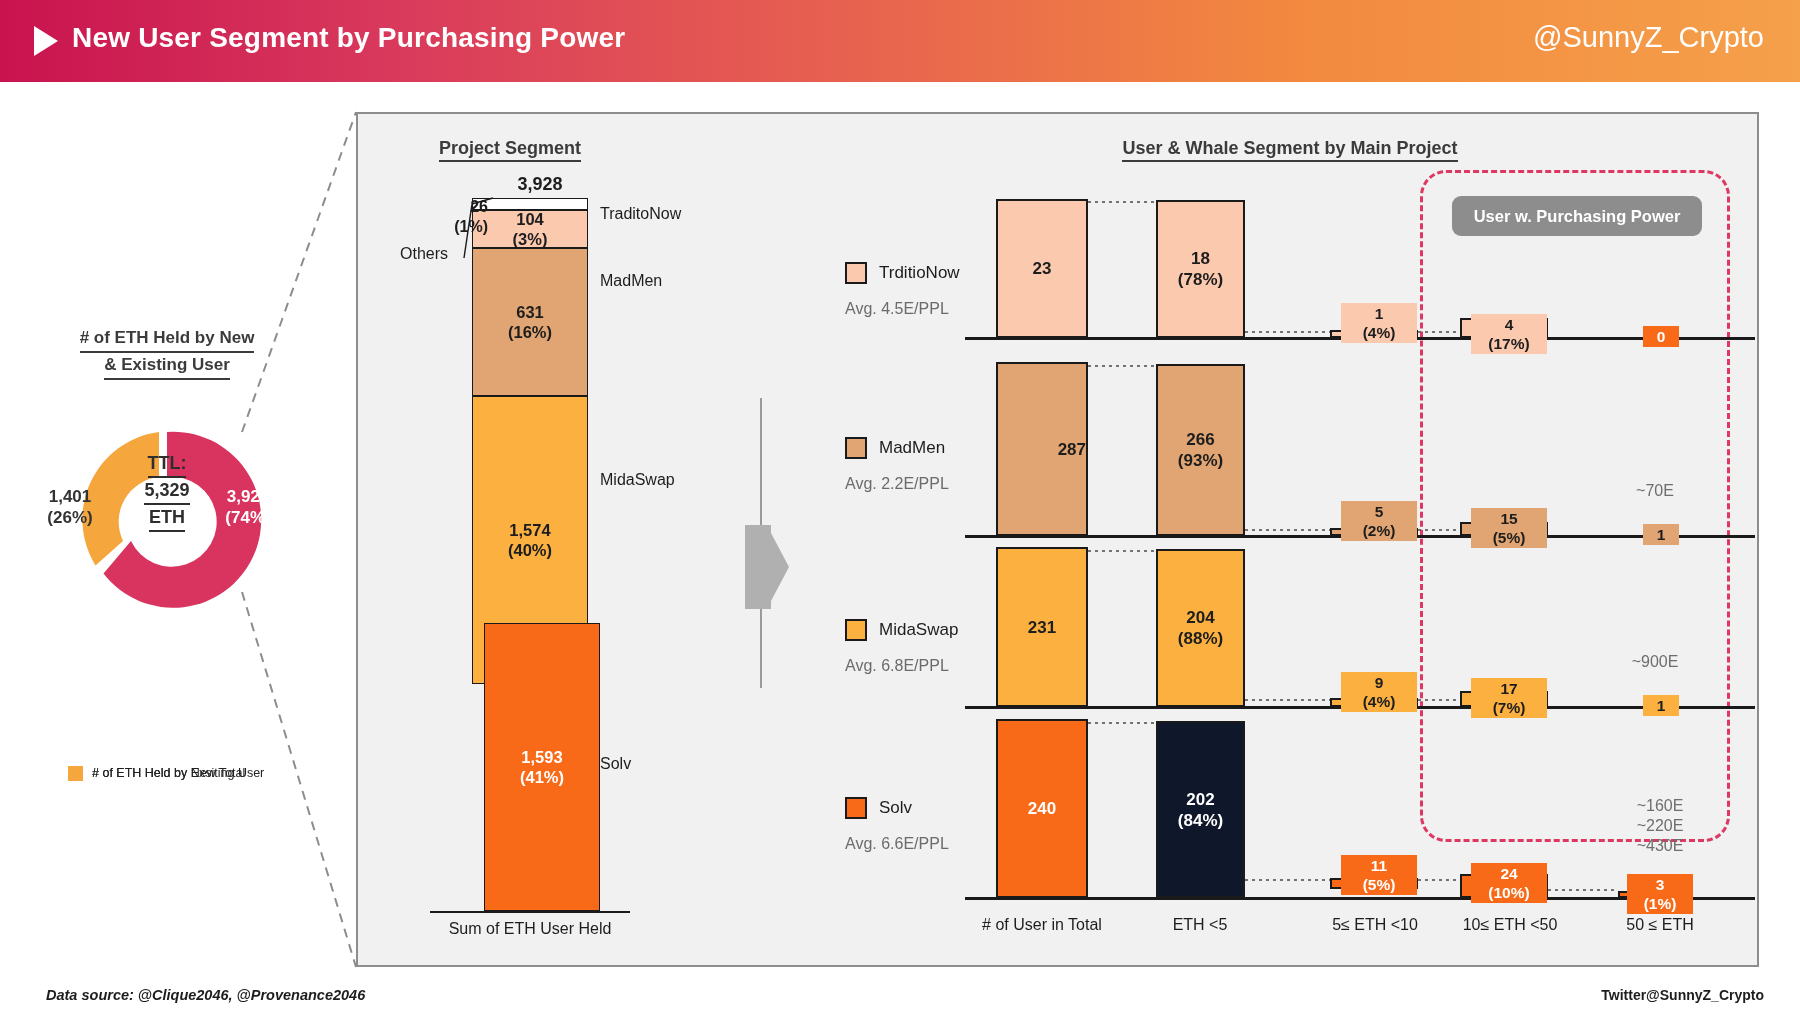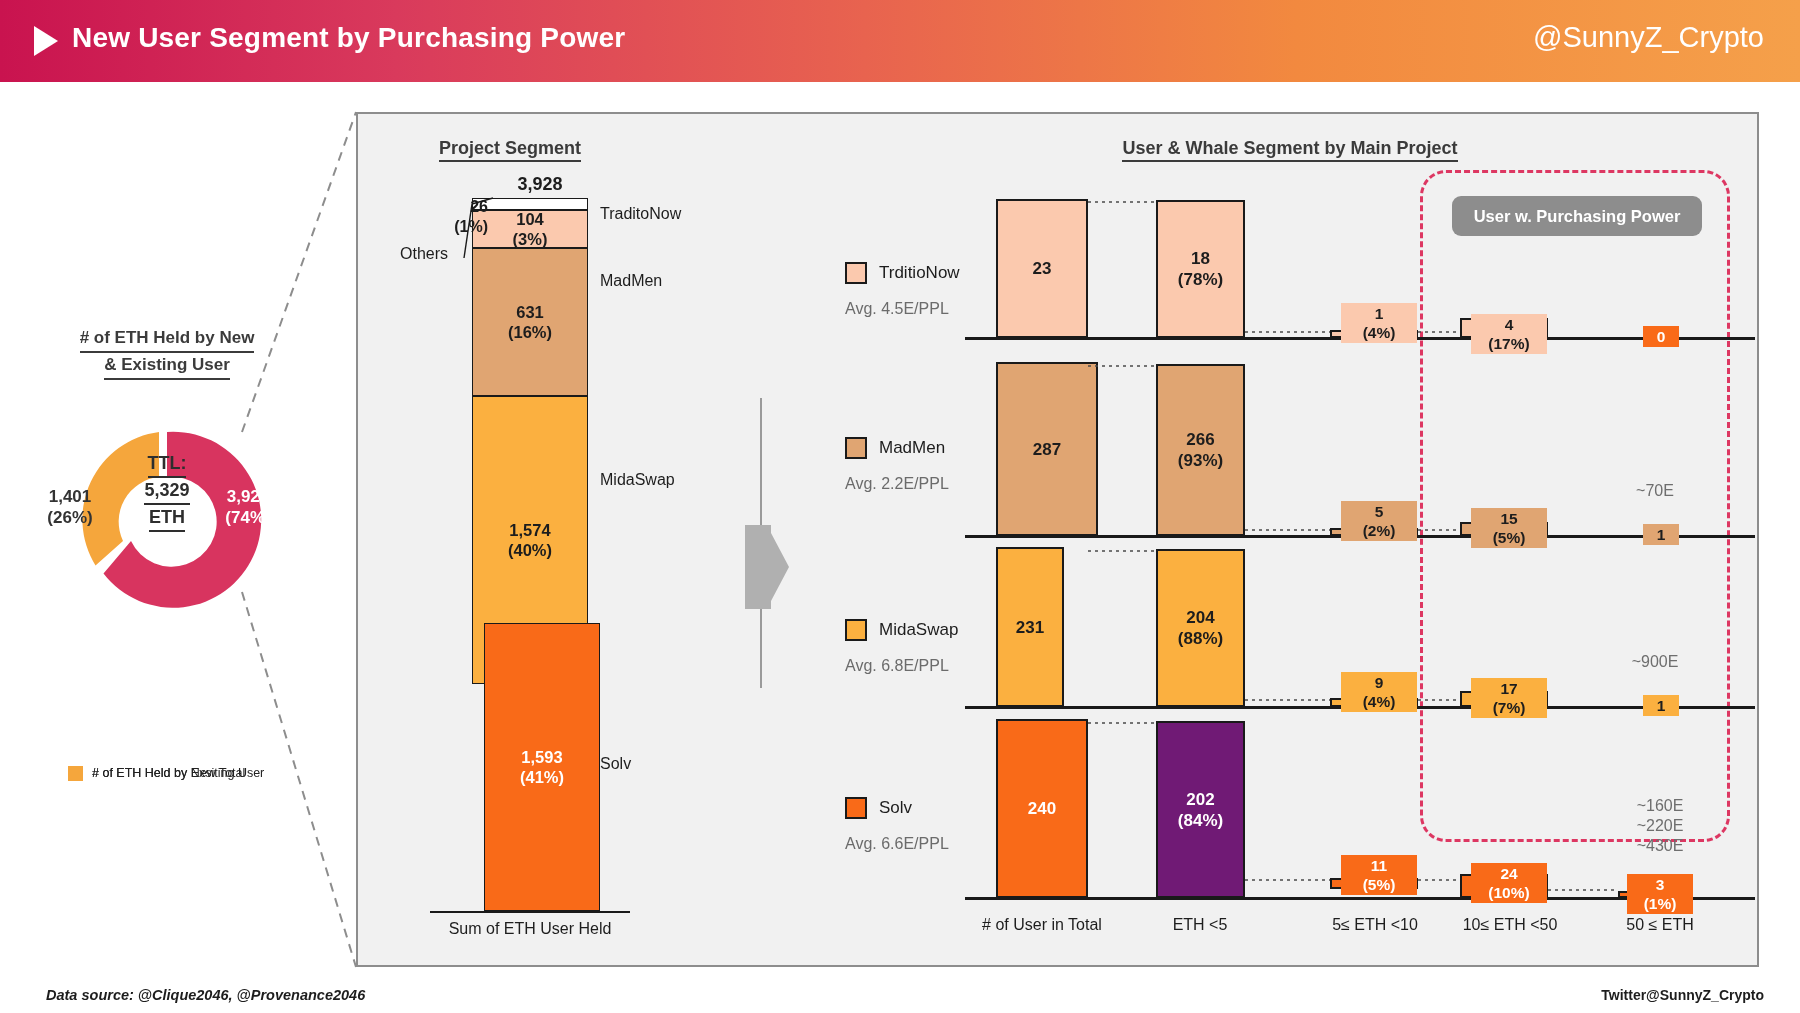--- a/index.html
+++ b/index.html
@@ -240,21 +240,21 @@
   <span>0</span>
 </div>
 
 <div class="rowLegend" style="left:845px;top:437px;">
   <span class="sw" style="background:#e0a572"></span>
   <span>MadMen</span>
 </div>
 <div class="rowAvg" style="left:845px;top:475px;">Avg. 2.2E/PPL</div>
 
 <div class="baseline" style="left:965px;top:535px;width:790px;"></div>
-<div class="bigBar" style="left:996px;top:362px;width:102px;height:174px;background:#e0a572;color:#1d1d1d;">
+<div class="bigBar" style="left:996px;top:362px;width:92px;height:174px;background:#e0a572;color:#1d1d1d;justify-content:flex-end;">
   <span>287</span>
 </div>
 <div class="bigBar" style="left:1156px;top:364px;width:89px;height:172px;background:#e0a572;color:#1d1d1d;">
   <div>
     <span>266</span><br>
     <span>(93%)</span>
   </div>
 </div>
 <div class="smallBar" style="left:1330px;top:528px;width:88px;height:8px;background:#e0a572;"></div>
 <div class="chip" style="left:1341px;top:501px;width:66px;background:#e0a572;color:#1d1d1d;">
@@ -271,21 +271,21 @@
 </div>
 <div class="ann" style="left:1600px;top:481px;width:110px;">~70E</div>
 
 <div class="rowLegend" style="left:845px;top:619px;">
   <span class="sw" style="background:#fbb040"></span>
   <span>MidaSwap</span>
 </div>
 <div class="rowAvg" style="left:845px;top:657px;">Avg. 6.8E/PPL</div>
 
 <div class="baseline" style="left:965px;top:706px;width:790px;"></div>
-<div class="bigBar" style="left:996px;top:547px;width:68px;height:160px;background:#fbb040;color:#1d1d1d;">
+<div class="bigBar" style="left:996px;top:547px;width:92px;height:160px;background:#fbb040;color:#1d1d1d;">
   <span>231</span>
 </div>
 <div class="bigBar" style="left:1156px;top:549px;width:89px;height:158px;background:#fbb040;color:#1d1d1d;">
   <div>
     <span>204</span><br>
     <span>(88%)</span>
   </div>
 </div>
 <div class="smallBar" style="left:1330px;top:698px;width:88px;height:9px;background:#fbb040;"></div>
 <div class="chip" style="left:1341px;top:672px;width:66px;background:#fbb040;color:#1d1d1d;">
@@ -305,21 +305,21 @@
 <div class="rowLegend" style="left:845px;top:797px;">
   <span class="sw" style="background:#f96a18"></span>
   <span>Solv</span>
 </div>
 <div class="rowAvg" style="left:845px;top:835px;">Avg. 6.6E/PPL</div>
 
 <div class="baseline" style="left:965px;top:897px;width:790px;"></div>
 <div class="bigBar" style="left:996px;top:719px;width:92px;height:179px;background:#f96a18;color:#ffffff;">
   <span>240</span>
 </div>
-<div class="bigBar" style="left:1156px;top:721px;width:89px;height:177px;background:#701a75;color:#ffffff;">
+<div class="bigBar" style="left:1156px;top:721px;width:89px;height:177px;background:#0f172a;color:#ffffff;">
   <div>
     <span>202</span><br>
     <span>(84%)</span>
   </div>
 </div>
 <div class="smallBar" style="left:1330px;top:878px;width:88px;height:11px;background:#f96a18;"></div>
 <div class="chip" style="left:1341px;top:855px;width:66px;background:#f96a18;color:#ffffff;">
   <span>11</span><br>
   <span>(5%)</span>
 </div>

